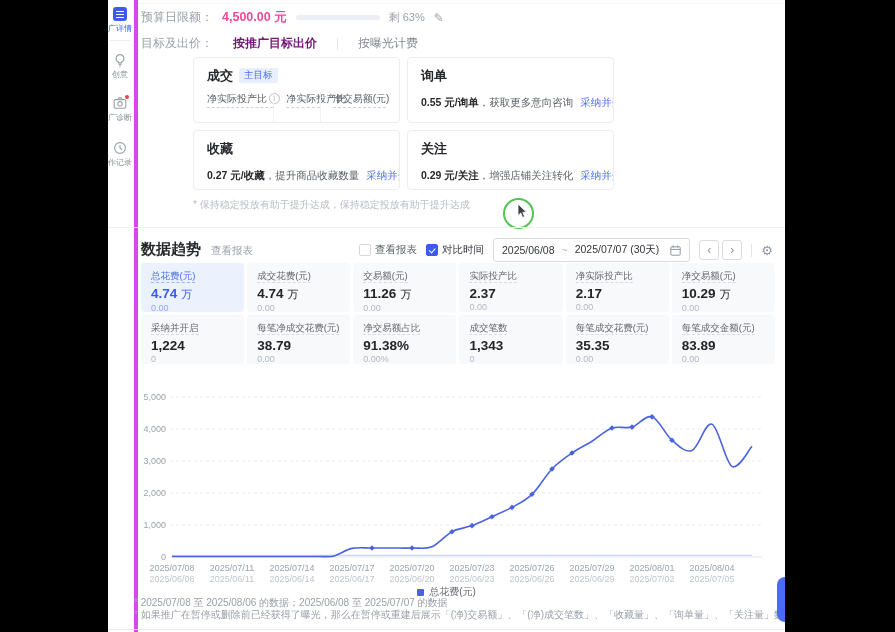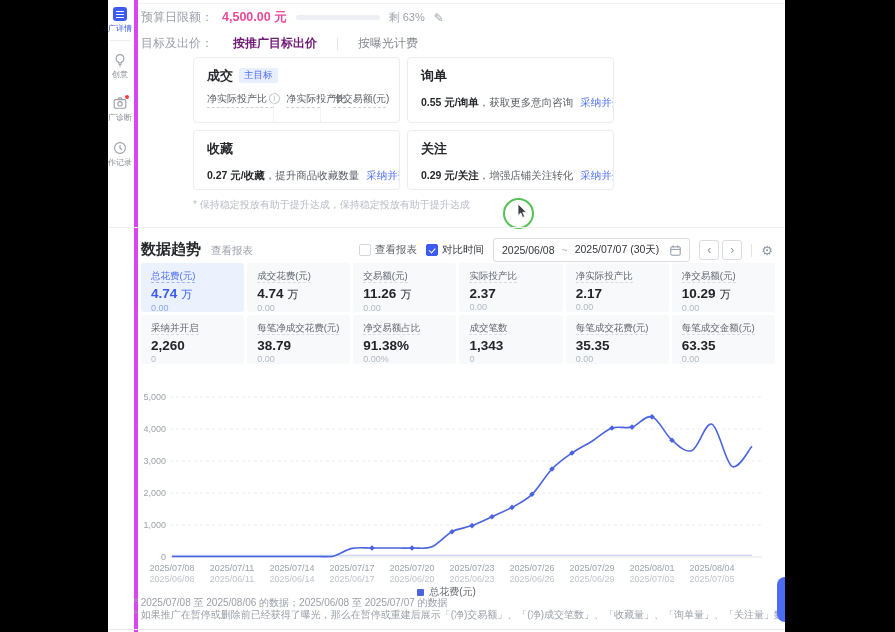--- a/index.html
+++ b/index.html
@@ -247,21 +247,21 @@
           <div class="mv">2.17</div>
           <div class="ms">0.00</div>
         </div>
         <div class="mcard">
           <div class="mt"><span>净交易额(元)</span></div>
           <div class="mv">10.29<span class="unit"> 万</span></div>
           <div class="ms">0.00</div>
         </div>
         <div class="mcard">
           <div class="mt"><span>采纳并开启</span></div>
-          <div class="mv">2,260</div>
+          <div class="mv">1,224</div>
           <div class="ms">0</div>
         </div>
         <div class="mcard">
           <div class="mt"><span>每笔净成交花费(元)</span></div>
           <div class="mv">38.79</div>
           <div class="ms">0.00</div>
         </div>
         <div class="mcard">
           <div class="mt"><span>净交易额占比</span></div>
           <div class="mv">91.38%</div>
@@ -272,21 +272,21 @@
           <div class="mv">1,343</div>
           <div class="ms">0</div>
         </div>
         <div class="mcard">
           <div class="mt"><span>每笔成交花费(元)</span></div>
           <div class="mv">35.35</div>
           <div class="ms">0.00</div>
         </div>
         <div class="mcard">
           <div class="mt"><span>每笔成交金额(元)</span></div>
-          <div class="mv">63.35</div>
+          <div class="mv">83.89</div>
           <div class="ms">0.00</div>
         </div>
       </div>
 
     <div id="chart"><svg width="645" height="208" viewBox="0 0 645 208">
           <line x1="36" y1="171" x2="628" y2="171" stroke="#dfe3ea" stroke-width="1"></line>
           <text x="32" y="174" fill="#9ca3ad" font-size="9" text-anchor="end">0</text>
           <line x1="36" y1="139" x2="628" y2="139" stroke="#ececf1" stroke-width="1" stroke-dasharray="3 3"></line>
           <text x="32" y="142" fill="#9ca3ad" font-size="9" text-anchor="end">1,000</text>
           <line x1="36" y1="107" x2="628" y2="107" stroke="#ececf1" stroke-width="1" stroke-dasharray="3 3"></line>

